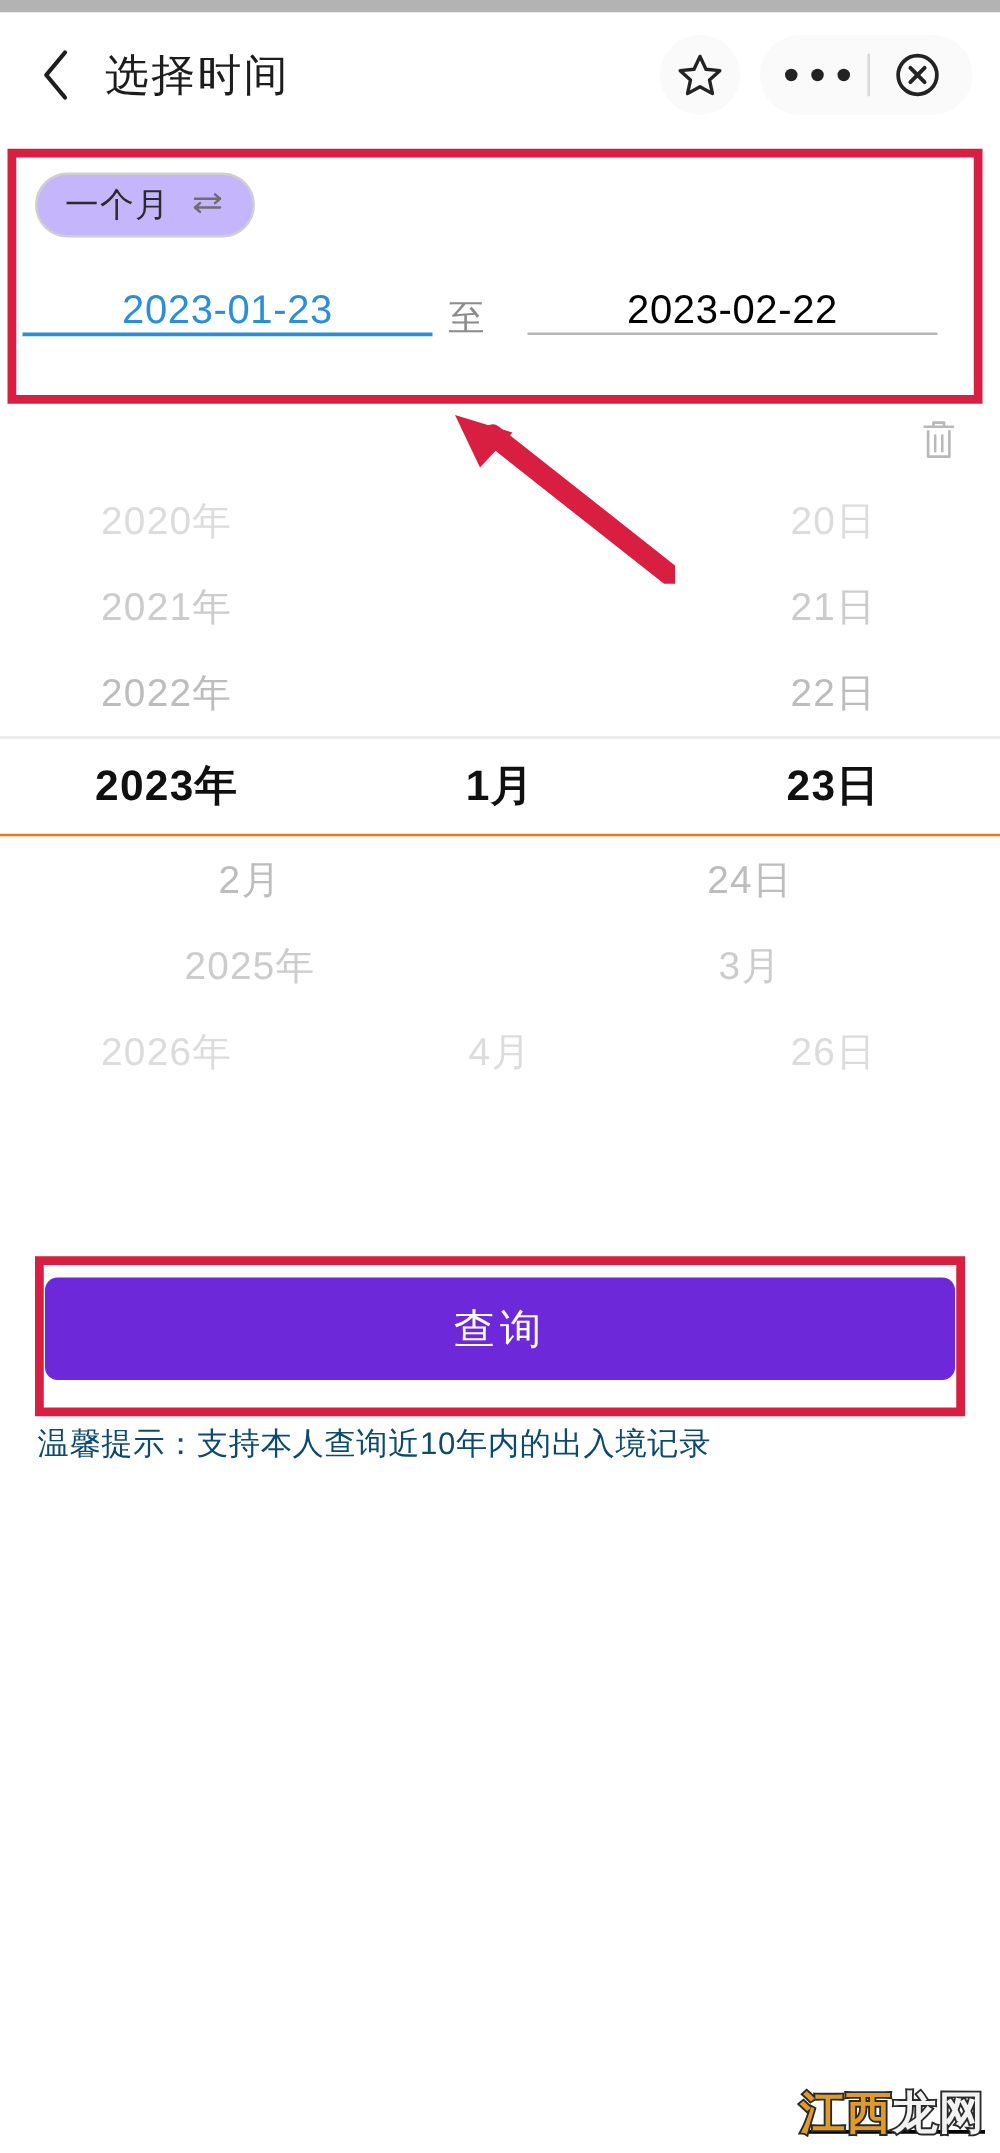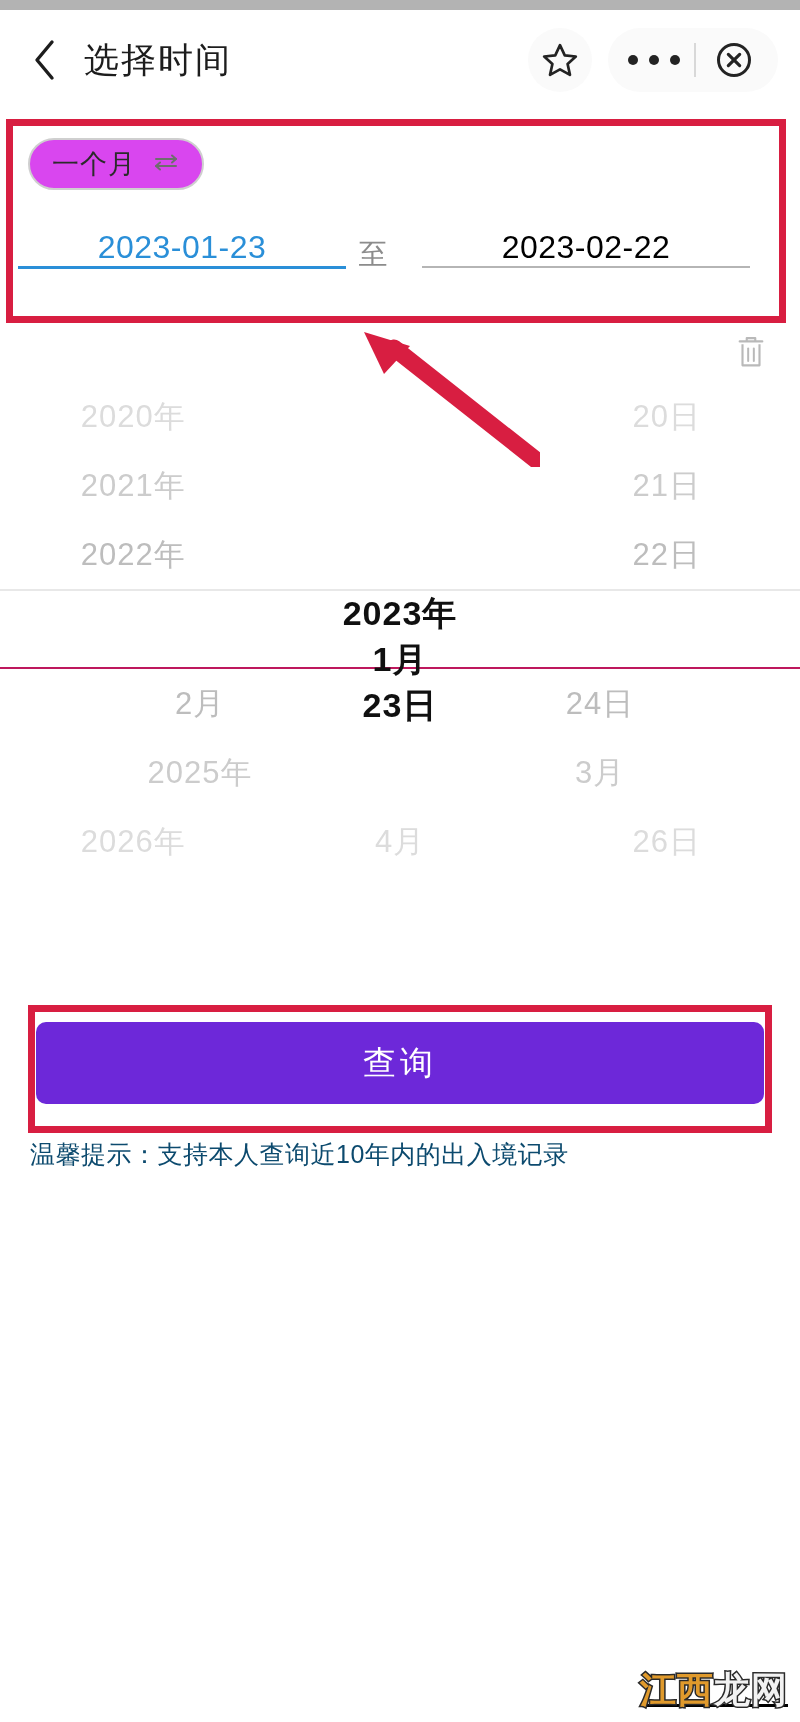--- a/index.html
+++ b/index.html
@@ -131,21 +131,21 @@
     box-sizing: border-box;
   }
   .quick-pill {
     position: absolute;
     left: 28px;
     top: 19px;
     height: 52px;
     min-width: 176px;
     border: 2px solid #cfcfcf;
     border-radius: 28px;
-    background: #d946ef;
+    background: #c4b5fd;
     display: flex;
     align-items: center;
     justify-content: center;
     gap: 16px;
     padding: 0 22px;
     box-sizing: border-box;
   }
   .quick-pill .pill-label {
     font-size: 27px;
     color: #2b2b2b;
@@ -221,23 +221,22 @@
   }
   .picker-row .cell.col-year  { text-align: center; }
   .picker-row .cell.col-month { text-align: center; }
   .picker-row .cell.col-day   { text-align: center; }
 
   .picker-row.dim3 .cell { color: #dcdcdc; }
   .picker-row.dim2 .cell { color: #cccccc; }
   .picker-row.dim1 .cell { color: #bdbdbd; }
   .picker-row.selected {
     border-top: 2px solid #e8e8e8;
-    border-bottom: 2px solid #be185d;
+    border-bottom: 2px solid #f97316;
     height: 76px;
-    flex-direction: column;
   }
   .picker-row.selected .cell {
     color: #101010;
     font-size: 34px;
     font-weight: 700;
   }
 
   
   .query-btn {
     position: absolute;

